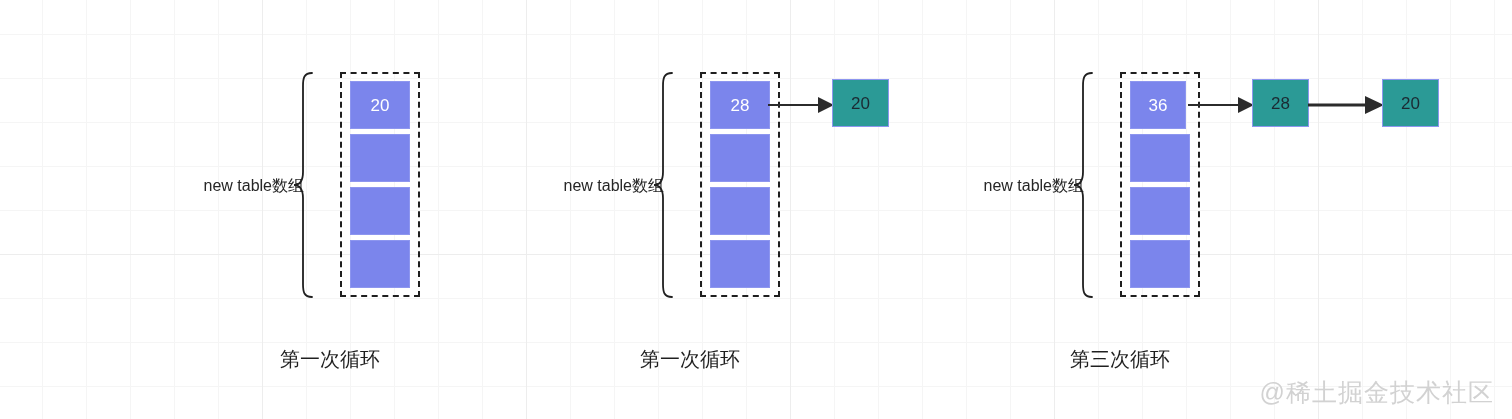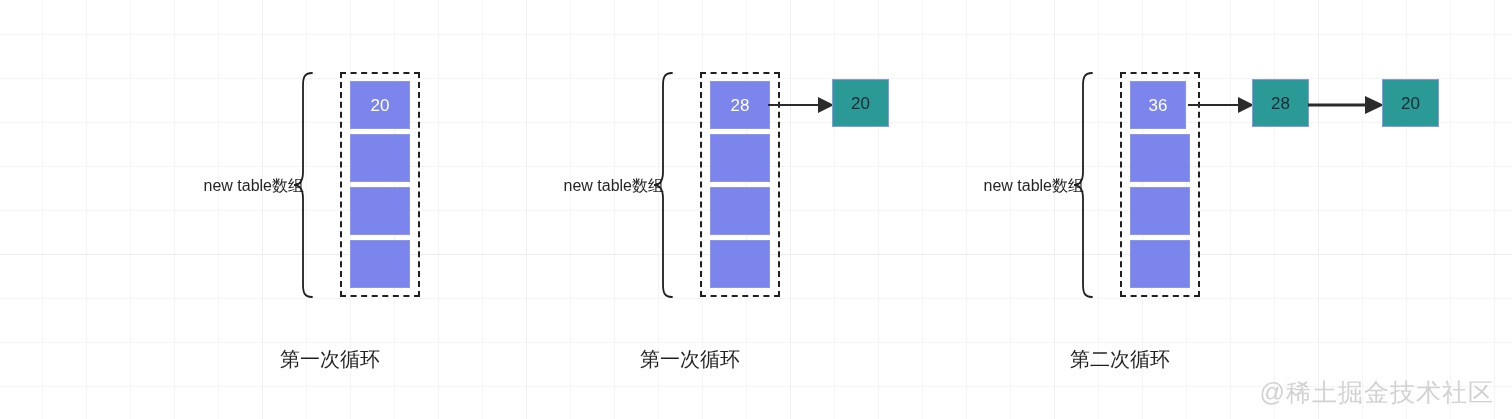--- a/index.html
+++ b/index.html
@@ -170,18 +170,18 @@
 
     <div class="node" style="left:1252px; top:79px; width:57px; height:48px;">28</div>
 
     <svg class="arrow" style="left:1308px; top:92px;" width="80" height="26" viewBox="0 0 80 26">
       <line x1="0" y1="13" x2="60" y2="13" stroke="#2b2b2b" stroke-width="3.2"></line>
       <polygon points="57,4 76,13 57,22" fill="#2b2b2b"></polygon>
     </svg>
 
     <div class="node" style="left:1382px; top:79px; width:57px; height:48px;">20</div>
 
-    <div class="caption" style="left:1070px; top:346px; width:200px;">第二次循环</div>
+    <div class="caption" style="left:1070px; top:346px; width:200px;">第三次循环</div>
   </div>
 
   <div class="watermark">@稀土掘金技术社区</div>
 
 </div>
 
 </body></html>

